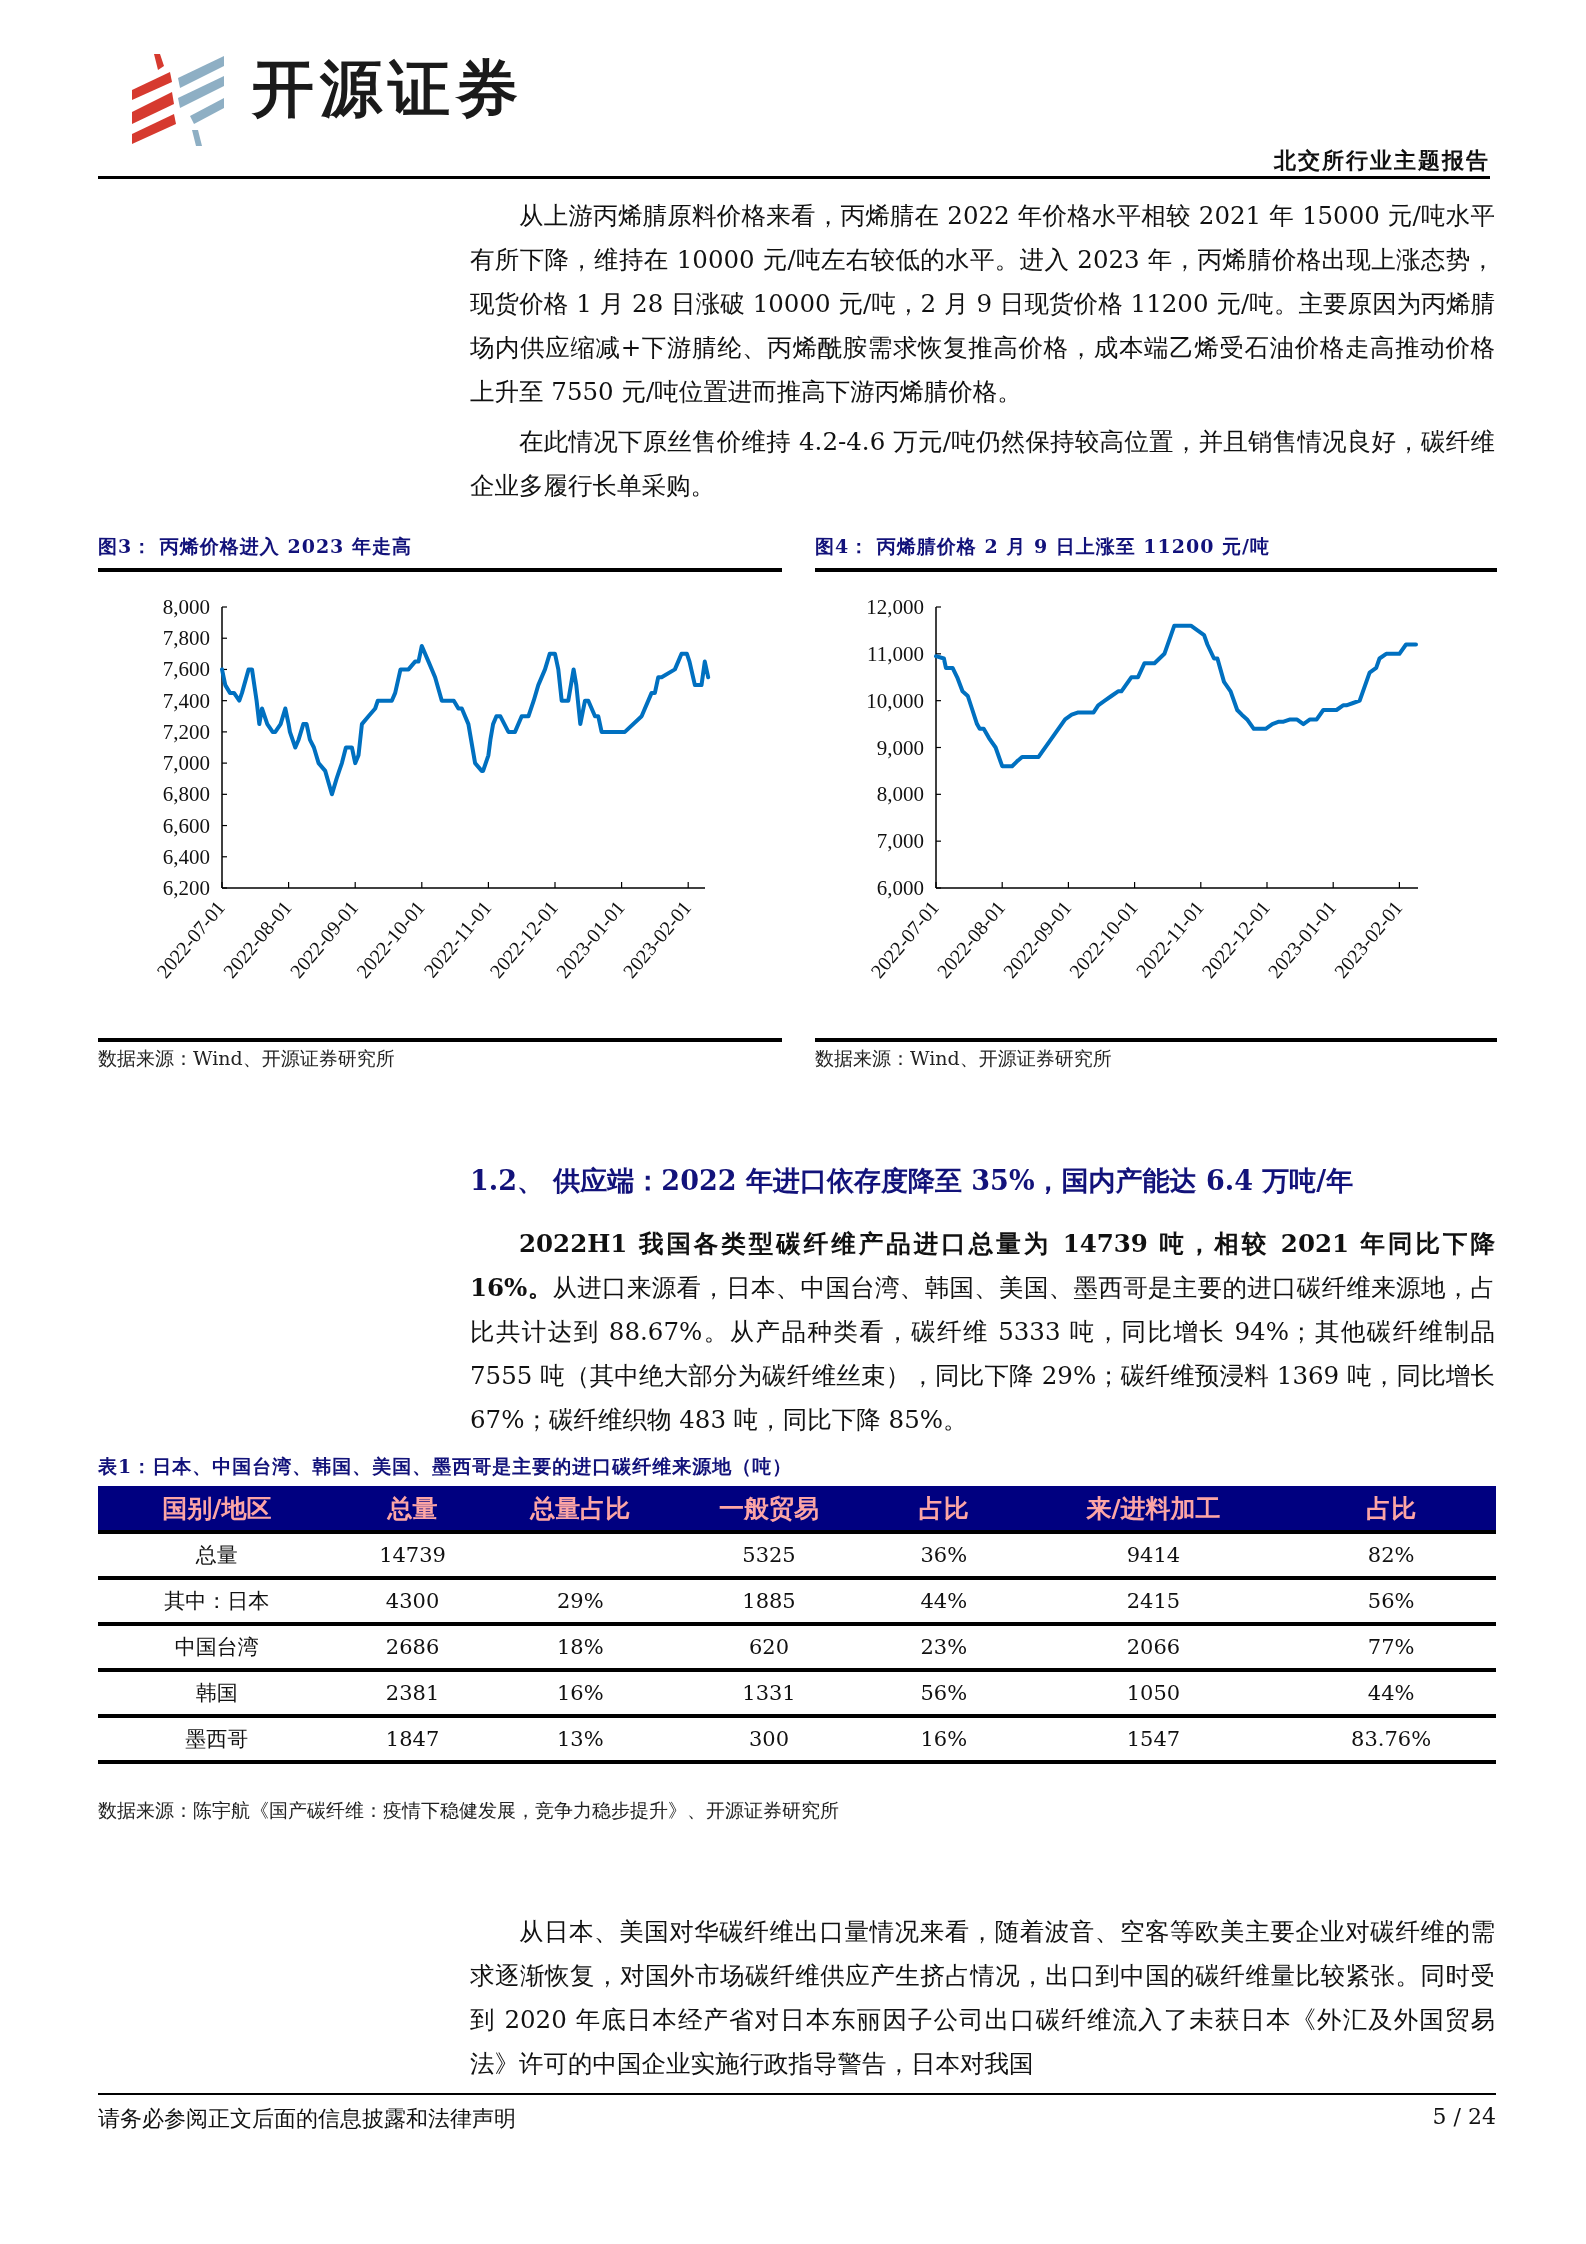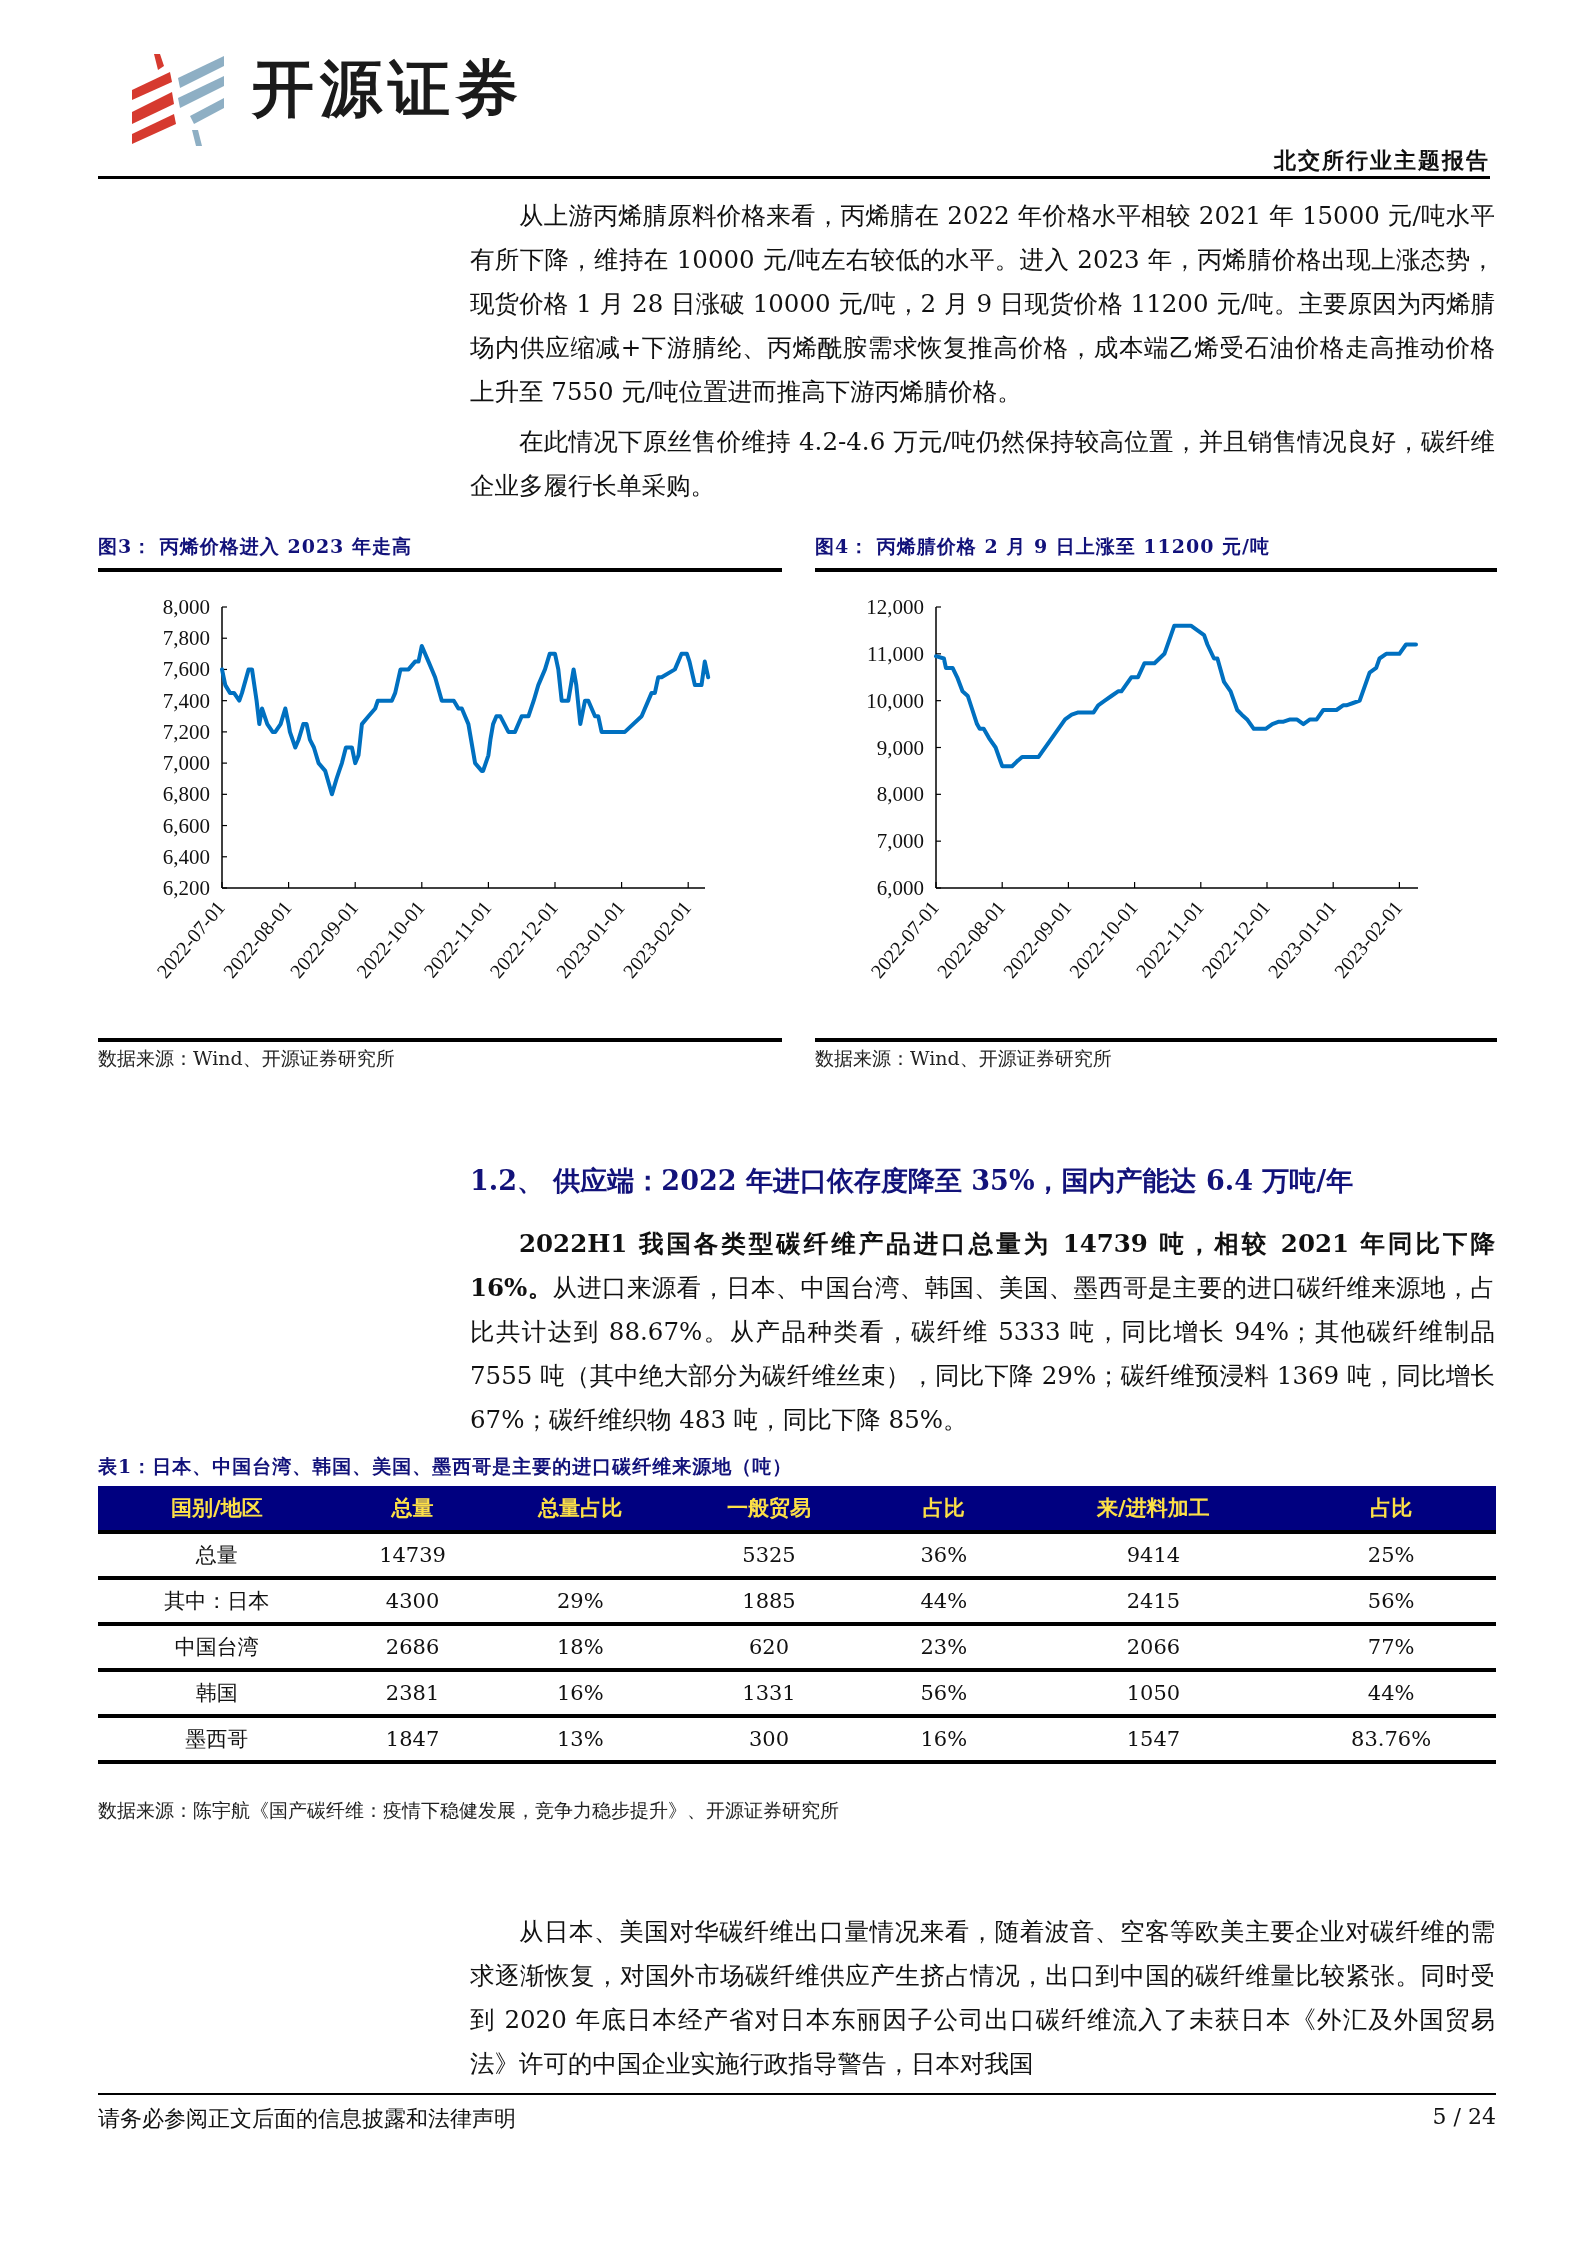--- a/index.html
+++ b/index.html
@@ -9,21 +9,21 @@
   .logo-text{left:252px;top:58px;font-family:"DejaVu Sans","Liberation Sans",sans-serif;font-weight:bold;font-size:62px;letter-spacing:6px;color:#1a1a1a;line-height:1;}
   .header-tag{right:96px;top:146px;font-size:22px;font-weight:bold;letter-spacing:2px;}
   .header-rule{left:98px;top:176px;width:1392px;height:3px;background:#000;}
   .para{left:470px;width:1025px;font-size:24.5px;line-height:44px;text-align:justify;}
   .para p{margin:0;text-indent:49px;}
   .fig-title{font-size:19px;font-weight:bold;color:#12127a;letter-spacing:1px;}
   .fig-rule{height:4px;background:#000;}
   .src{font-size:19px;color:#222;}
   .section{left:470px;top:1163px;font-size:27px;font-weight:bold;color:#12127a;}
   table.t{position:absolute;left:98px;top:1486px;width:1398px;border-collapse:collapse;font-size:21px;}
-  table.t th{background:#000080;color:#fde047;height:42px;font-weight:bold;font-size:21px;border-bottom:4px solid #000;}
+  table.t th{background:#000080;color:#fca5a5;height:42px;font-weight:bold;font-size:25px;border-bottom:4px solid #000;}
   table.t td{height:40px;text-align:center;border-bottom:4px solid #000;}
   .footer-rule{left:98px;top:2093px;width:1398px;height:2px;background:#000;}
   .footer-left{left:98px;top:2104px;font-size:22px;}
   .footer-right{right:90px;top:2104px;font-size:22px;}
   svg text{font-family:"Liberation Serif","DejaVu Serif",serif;}
 </style>
 </head>
 <body>
 
 <svg class="abs logo" viewBox="0 0 100 100">
@@ -153,21 +153,21 @@
     </tr>
   </thead>
   <tbody id="tbody">
       <tr>
         <td style="width: 17%;">总量</td>
         <td style="width: 11%;">14739</td>
         <td style="width: 13%;"></td>
         <td style="width: 14%;">5325</td>
         <td style="width: 11%;">36%</td>
         <td style="width: 19%;">9414</td>
-        <td style="width: 15%;">25%</td>
+        <td style="width: 15%;">82%</td>
       </tr>
       <tr>
         <td style="width: 17%;">其中：日本</td>
         <td style="width: 11%;">4300</td>
         <td style="width: 13%;">29%</td>
         <td style="width: 14%;">1885</td>
         <td style="width: 11%;">44%</td>
         <td style="width: 19%;">2415</td>
         <td style="width: 15%;">56%</td>
       </tr>

